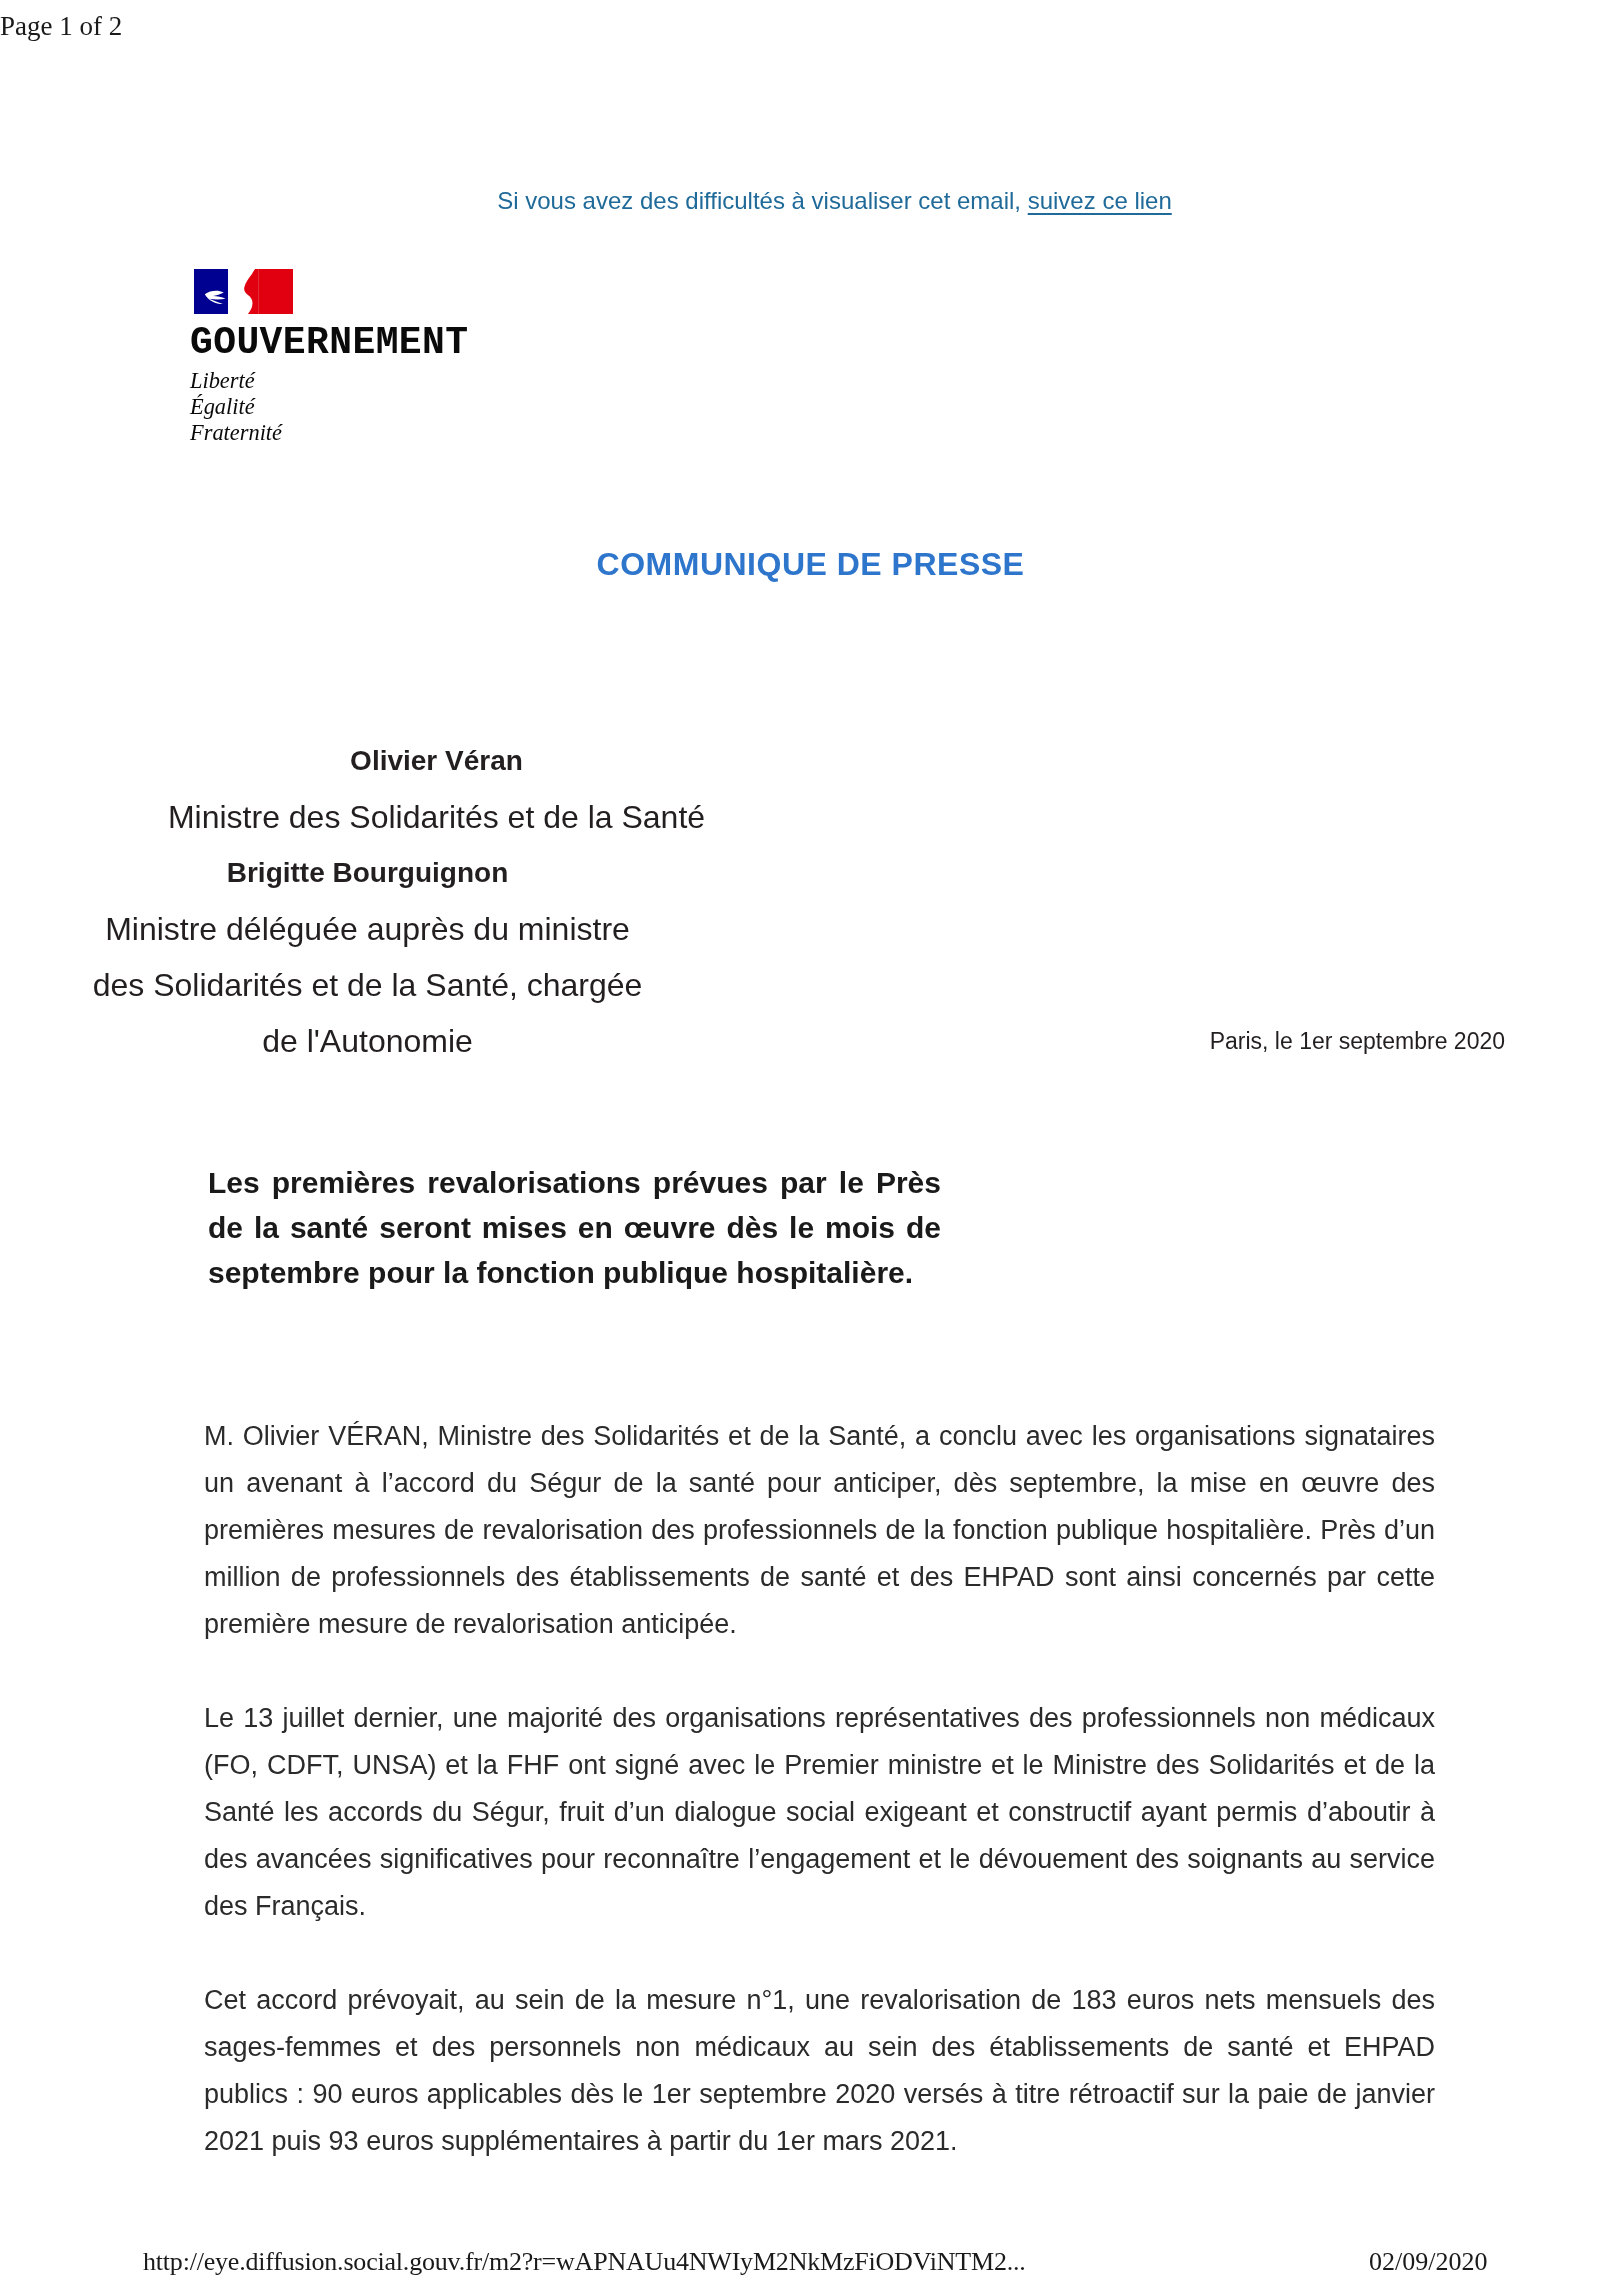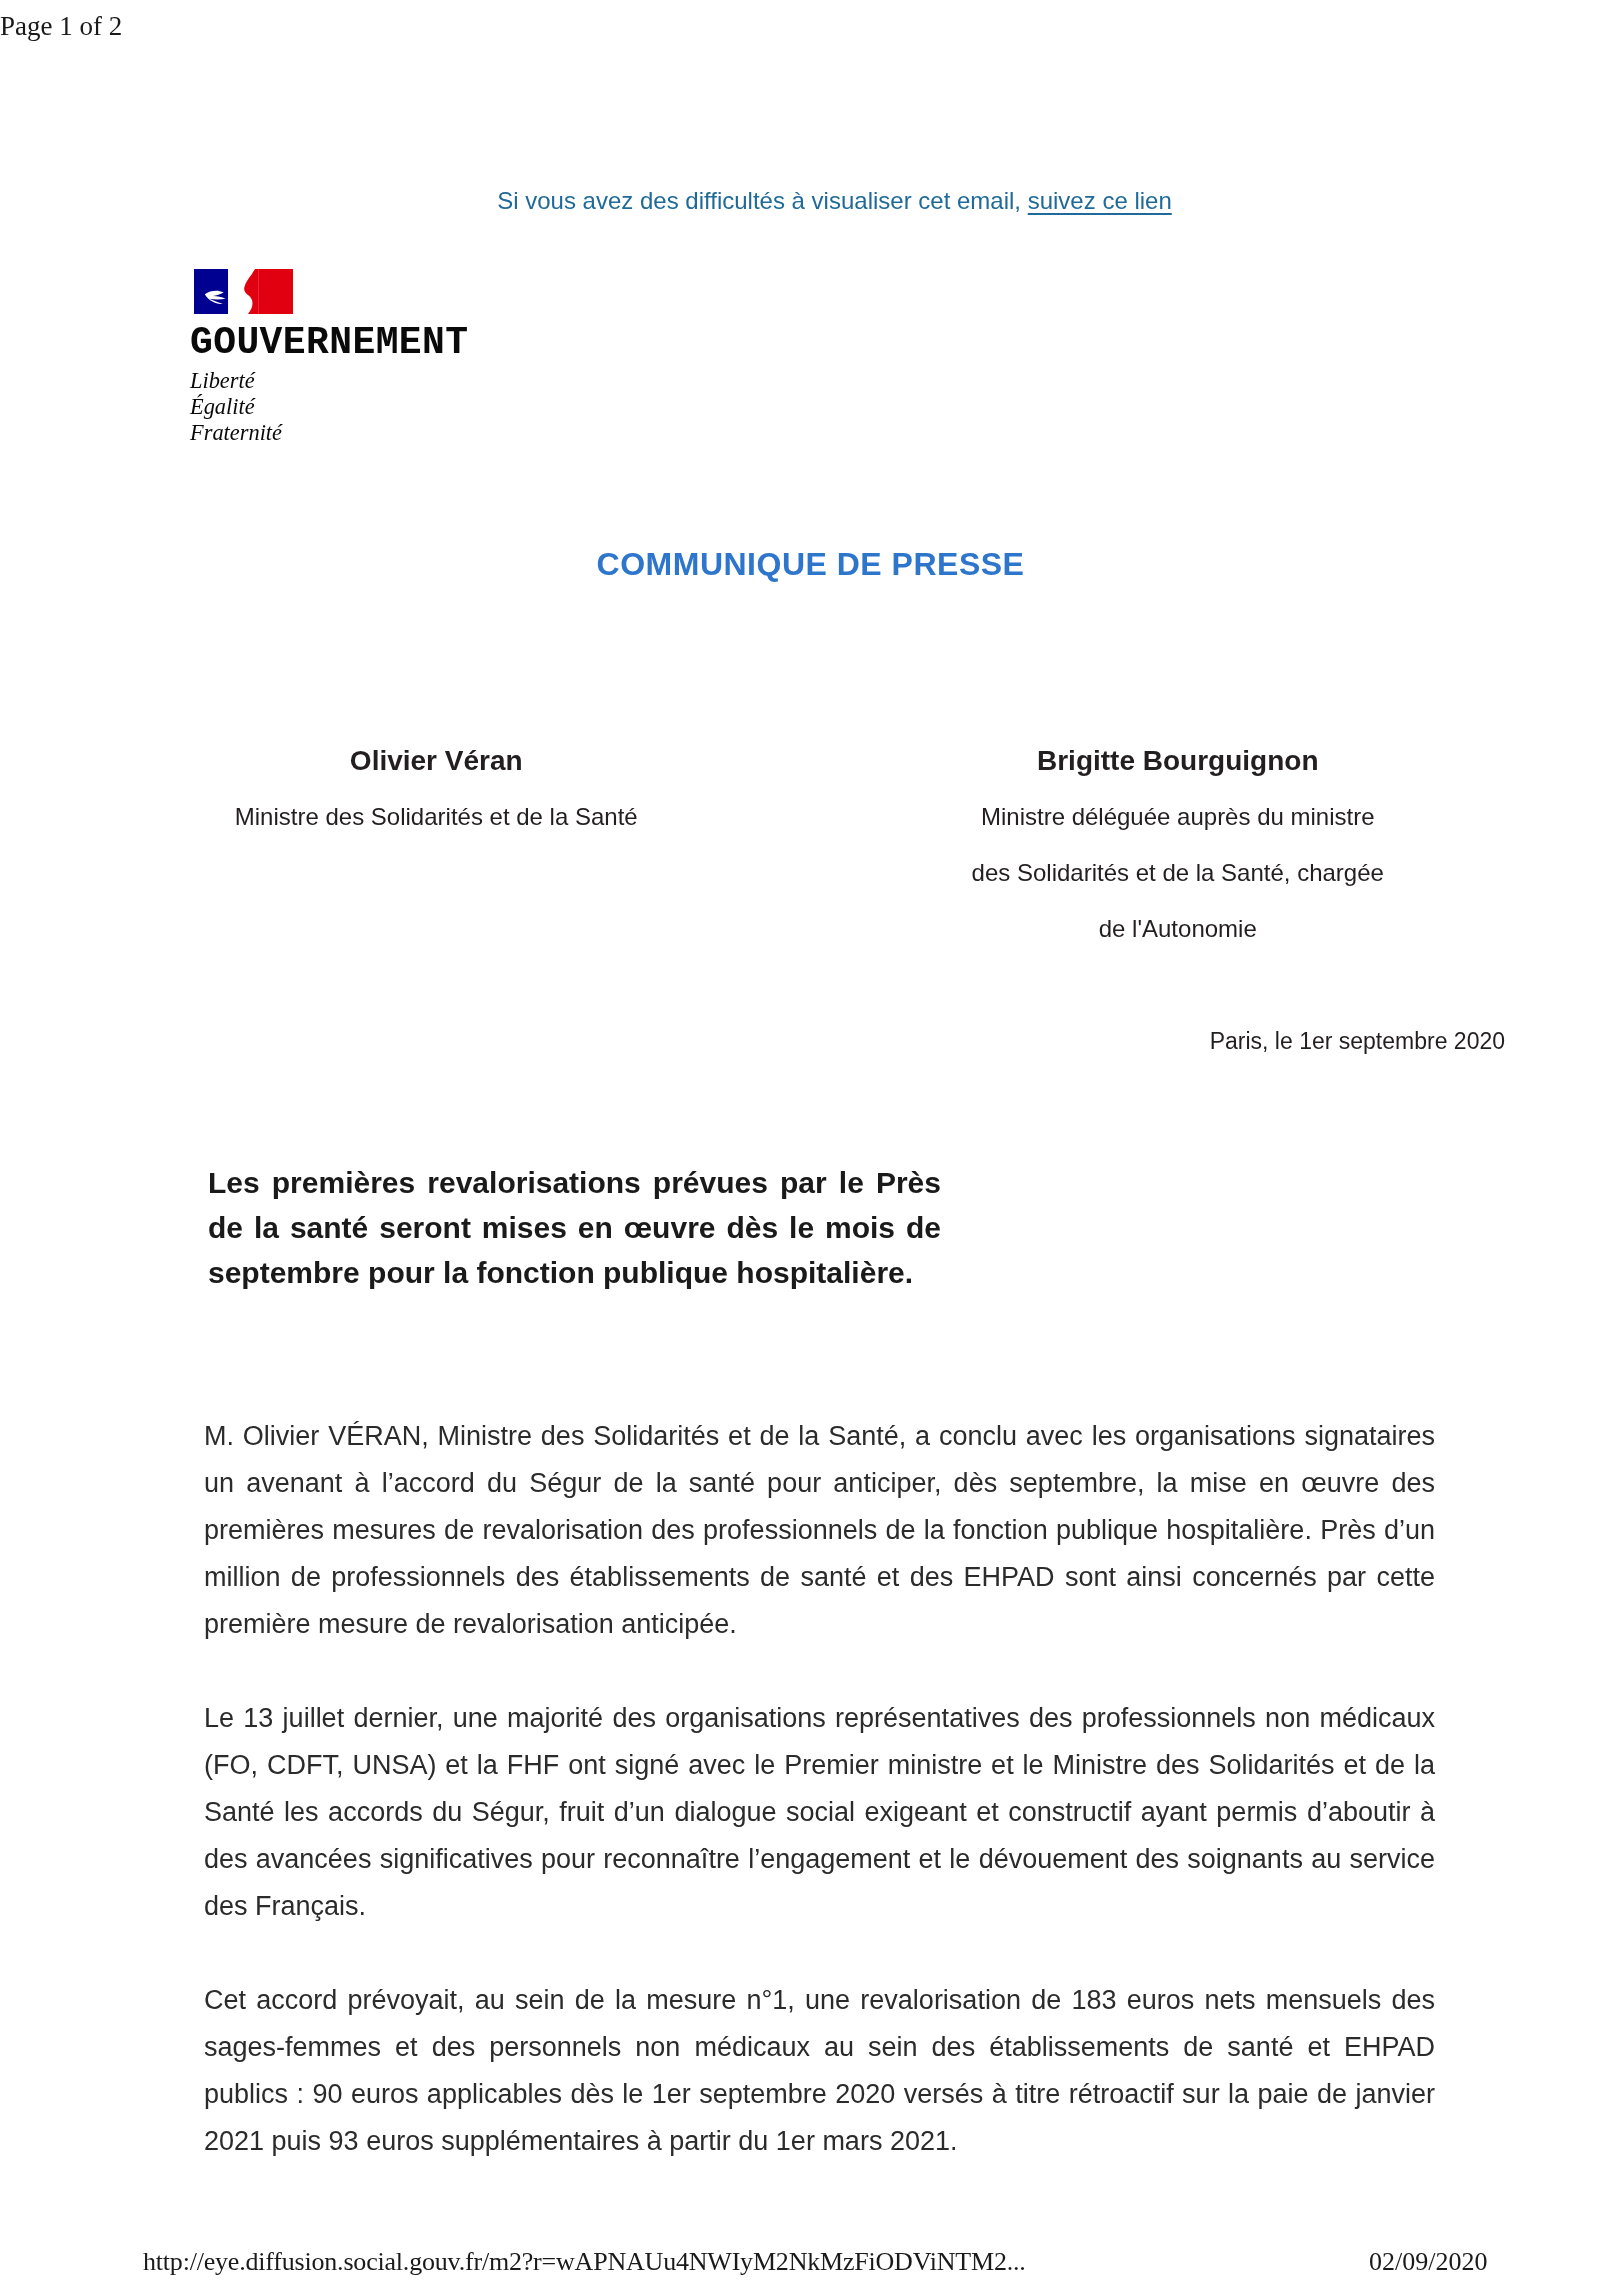--- a/index.html
+++ b/index.html
@@ -121,41 +121,42 @@
     letter-spacing: 0.5px;
   }
 
   
   .ministers {
     position: absolute;
     top: 733px;
     left: 0;
     width: 1621px;
     display: flex;
+    flex-direction: column;
   }
   .minister-col {
     box-sizing: border-box;
     text-align: center;
   }
   .minister-col.left {
     width: 811px;
     padding: 0 54px 0 116px;
   }
   .minister-col.right {
     width: 811px;
     padding: 0 121px 0 45px;
   }
   .minister-name {
     font-size: 28px;
     font-weight: bold;
     line-height: 56px;
     color: #231f20;
   }
   .minister-title {
-    font-size: 24px;
+    font-size: 32px;
     line-height: 56px;
     color: #231f20;
   }
 
   
   .dateline {
     position: absolute;
     top: 1028px;
     left: 0;
     width: 1621px;

